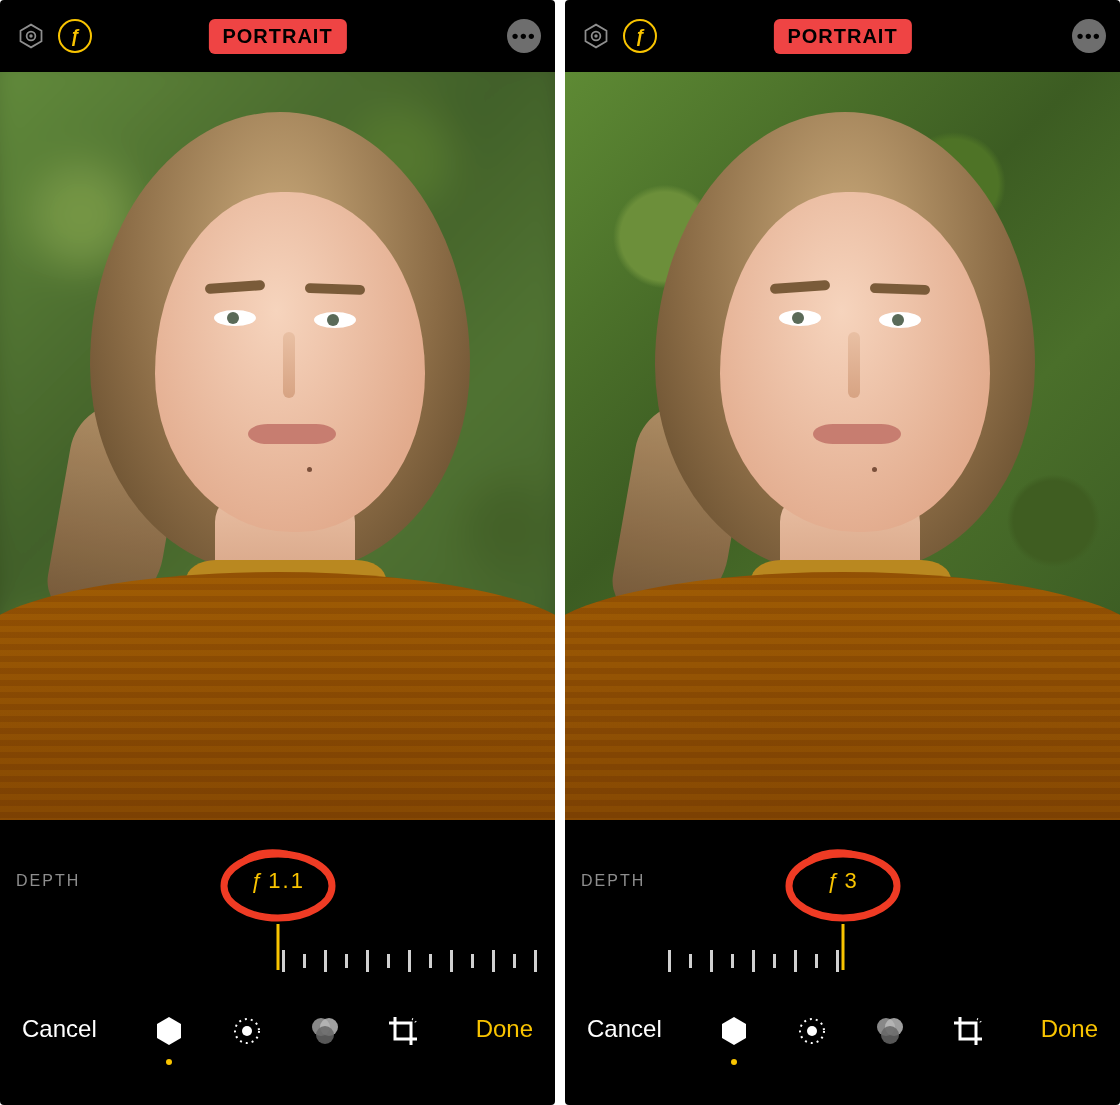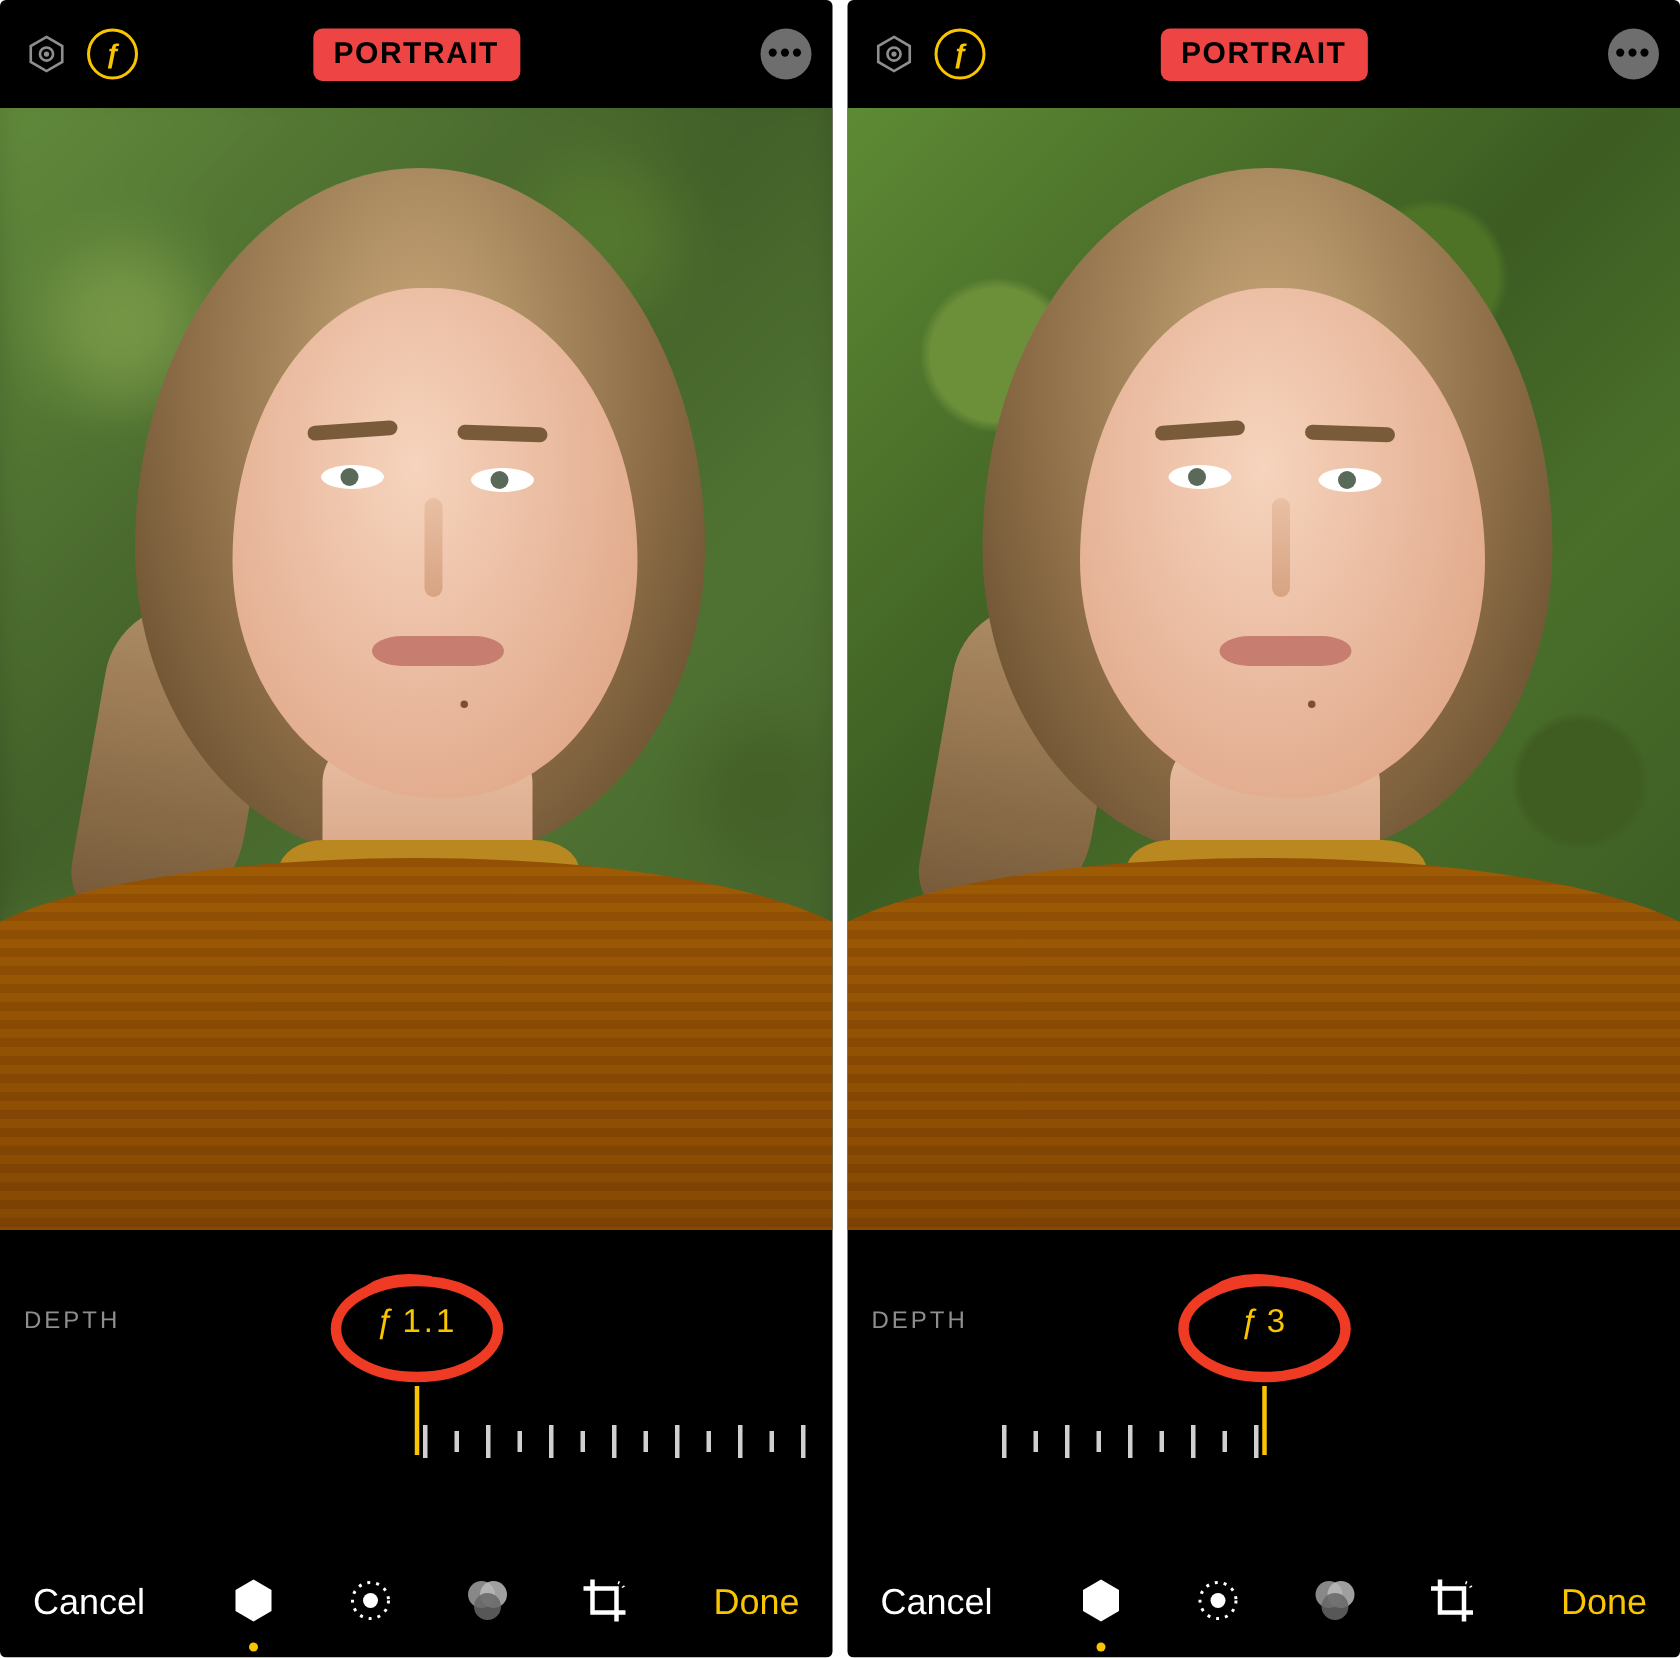--- a/index.html
+++ b/index.html
@@ -207,21 +207,21 @@
     position:absolute; top:26px; left:50%;
     display:flex; gap:18px;
   }
   .ticks span { width:3px; height:22px; background:#d0d0d0; display:block; }
   .ticks span.minor { height:14px; margin-top:4px; }
 
   .toolbar {
     margin-top: auto;
     height: 86px;
     display:flex;
-    align-items:flex-end;
+    align-items:flex-start;
     justify-content:space-between;
     padding: 0 6px 6px;
   }
   .txt-btn {
     font-size: 24px;
     font-weight: 400;
     padding: 6px 4px;
   }
   .cancel { color:#fff; }
   .done   { color:#f9c400; font-weight:500;}

